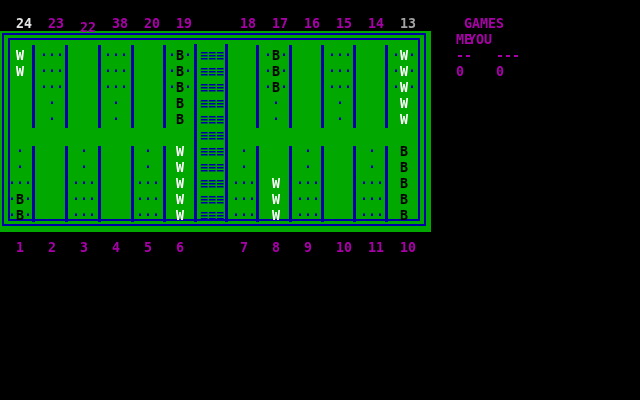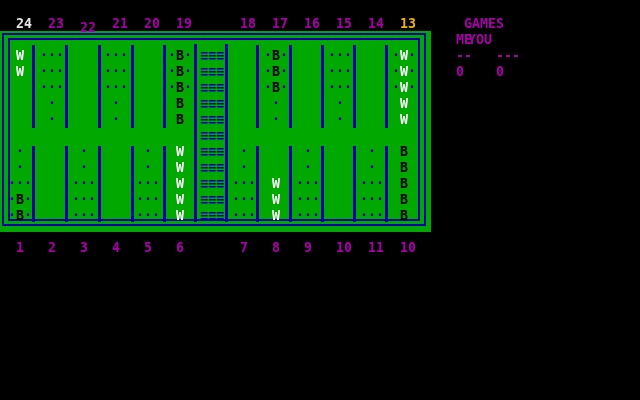--- a/index.html
+++ b/index.html
@@ -81,21 +81,21 @@
     <div class="cell" style="left: 48px; top: 48px; width: 8px; color: rgb(0, 0, 168);">·</div>
     <div class="cell" style="left: 40px; top: 64px; width: 8px; color: rgb(0, 0, 168);">·</div>
     <div class="cell" style="left: 56px; top: 64px; width: 8px; color: rgb(0, 0, 168);">·</div>
     <div class="cell" style="left: 48px; top: 64px; width: 8px; color: rgb(0, 0, 168);">·</div>
     <div class="cell" style="left: 40px; top: 80px; width: 8px; color: rgb(0, 0, 168);">·</div>
     <div class="cell" style="left: 56px; top: 80px; width: 8px; color: rgb(0, 0, 168);">·</div>
     <div class="cell" style="left: 48px; top: 80px; width: 8px; color: rgb(0, 0, 168);">·</div>
     <div class="cell" style="left: 48px; top: 96px; width: 8px; color: rgb(0, 0, 168);">·</div>
     <div class="cell" style="left: 48px; top: 112px; width: 8px; color: rgb(0, 0, 168);">·</div>
     <div class="cell" style="left: 80px; top: 20px; width: 16px; color: rgb(168, 0, 168);">22</div>
-    <div class="cell" style="left: 112px; top: 16px; width: 16px; color: rgb(168, 0, 168);">21</div>
+    <div class="cell" style="left: 112px; top: 16px; width: 16px; color: rgb(168, 0, 168);">38</div>
     <div class="cell" style="left: 104px; top: 48px; width: 8px; color: rgb(0, 0, 168);">·</div>
     <div class="cell" style="left: 120px; top: 48px; width: 8px; color: rgb(0, 0, 168);">·</div>
     <div class="cell" style="left: 112px; top: 48px; width: 8px; color: rgb(0, 0, 168);">·</div>
     <div class="cell" style="left: 104px; top: 64px; width: 8px; color: rgb(0, 0, 168);">·</div>
     <div class="cell" style="left: 120px; top: 64px; width: 8px; color: rgb(0, 0, 168);">·</div>
     <div class="cell" style="left: 112px; top: 64px; width: 8px; color: rgb(0, 0, 168);">·</div>
     <div class="cell" style="left: 104px; top: 80px; width: 8px; color: rgb(0, 0, 168);">·</div>
     <div class="cell" style="left: 120px; top: 80px; width: 8px; color: rgb(0, 0, 168);">·</div>
     <div class="cell" style="left: 112px; top: 80px; width: 8px; color: rgb(0, 0, 168);">·</div>
     <div class="cell" style="left: 112px; top: 96px; width: 8px; color: rgb(0, 0, 168);">·</div>
@@ -133,21 +133,21 @@
     <div class="cell" style="left: 336px; top: 48px; width: 8px; color: rgb(0, 0, 168);">·</div>
     <div class="cell" style="left: 328px; top: 64px; width: 8px; color: rgb(0, 0, 168);">·</div>
     <div class="cell" style="left: 344px; top: 64px; width: 8px; color: rgb(0, 0, 168);">·</div>
     <div class="cell" style="left: 336px; top: 64px; width: 8px; color: rgb(0, 0, 168);">·</div>
     <div class="cell" style="left: 328px; top: 80px; width: 8px; color: rgb(0, 0, 168);">·</div>
     <div class="cell" style="left: 344px; top: 80px; width: 8px; color: rgb(0, 0, 168);">·</div>
     <div class="cell" style="left: 336px; top: 80px; width: 8px; color: rgb(0, 0, 168);">·</div>
     <div class="cell" style="left: 336px; top: 96px; width: 8px; color: rgb(0, 0, 168);">·</div>
     <div class="cell" style="left: 336px; top: 112px; width: 8px; color: rgb(0, 0, 168);">·</div>
     <div class="cell" style="left: 368px; top: 16px; width: 16px; color: rgb(168, 0, 168);">14</div>
-    <div class="cell" style="left: 400px; top: 16px; width: 16px; color: #eab308;">13</div>
+    <div class="cell" style="left: 400px; top: 16px; width: 16px; color: #a3a3a3;">13</div>
     <div class="cell" style="left: 392px; top: 48px; width: 8px; color: rgb(0, 0, 168);">·</div>
     <div class="cell" style="left: 408px; top: 48px; width: 8px; color: rgb(0, 0, 168);">·</div>
     <div class="cell" style="left: 400px; top: 48px; width: 8px; color: rgb(255, 255, 255);">W</div>
     <div class="cell" style="left: 392px; top: 64px; width: 8px; color: rgb(0, 0, 168);">·</div>
     <div class="cell" style="left: 408px; top: 64px; width: 8px; color: rgb(0, 0, 168);">·</div>
     <div class="cell" style="left: 400px; top: 64px; width: 8px; color: rgb(255, 255, 255);">W</div>
     <div class="cell" style="left: 392px; top: 80px; width: 8px; color: rgb(0, 0, 168);">·</div>
     <div class="cell" style="left: 408px; top: 80px; width: 8px; color: rgb(0, 0, 168);">·</div>
     <div class="cell" style="left: 400px; top: 80px; width: 8px; color: rgb(255, 255, 255);">W</div>
     <div class="cell" style="left: 400px; top: 96px; width: 8px; color: rgb(255, 255, 255);">W</div>

